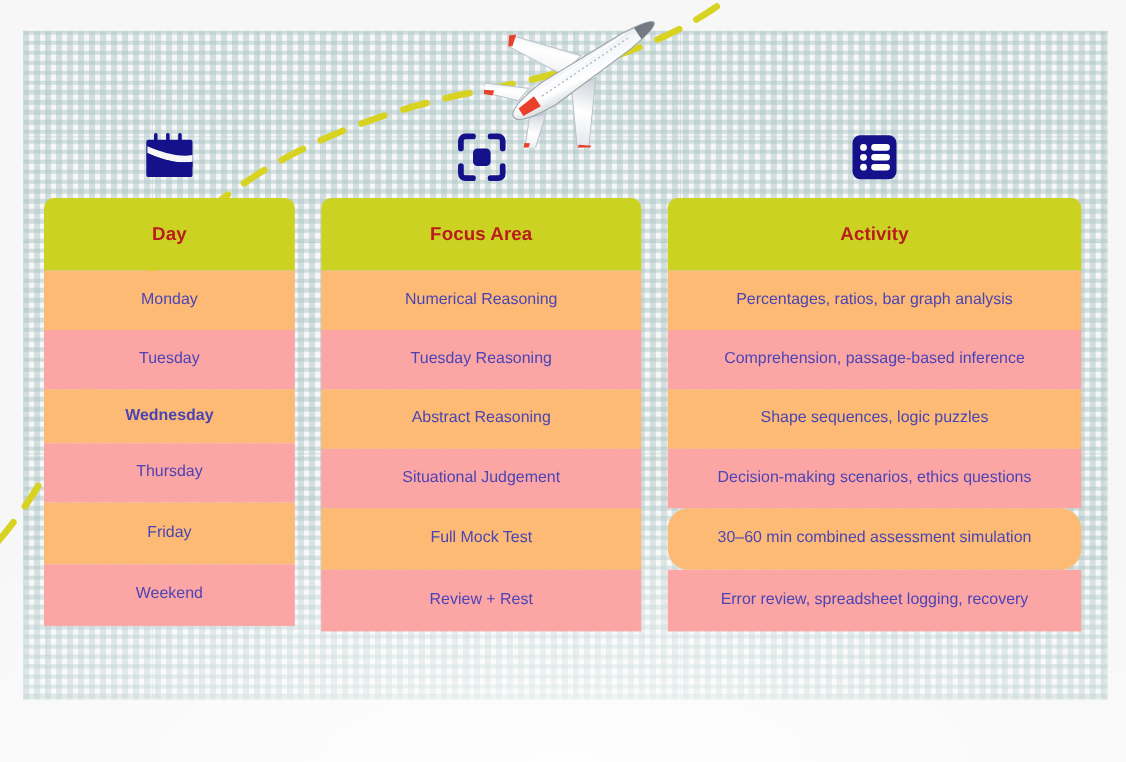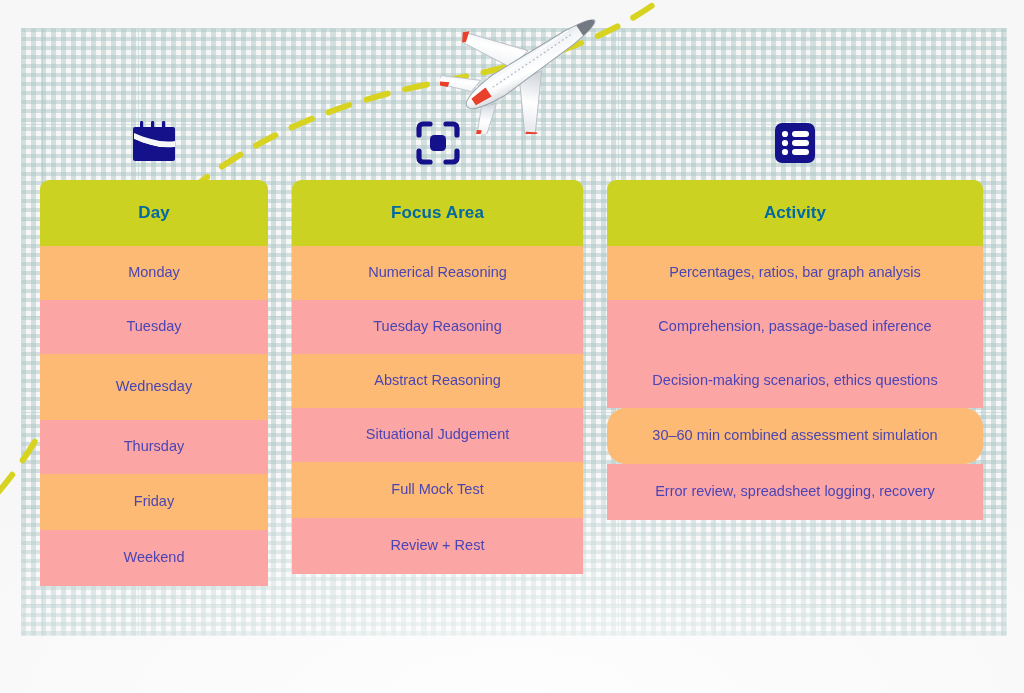--- a/index.html
+++ b/index.html
@@ -116,21 +116,21 @@
     top: 0;
     bottom: 0;
   }
   .thead {
     height: 66px;
     background: #ccd222;
     border-radius: 9px 9px 0 0;
     display: flex;
     align-items: center;
     justify-content: center;
-    color: #0369a1;
+    color: #b91c1c;
     font-size: 17px;
     font-weight: bold;
     letter-spacing: 0.1px;
   }
   .tcell {
     display: flex;
     align-items: center;
     justify-content: center;
     text-align: center;
     color: #4b45b4;
@@ -239,40 +239,41 @@
     </div>
 
   </div>
 
   <div class="schedule-table">
 
     <div class="tcol" id="col-day">
       <div class="thead">Day</div>
       <div class="tcell alt" style="height:54px;">Monday</div>
       <div class="tcell" style="height:54px;">Tuesday</div>
-      <div class="tcell alt" style="height:66px;">Wednesday</div>
+      <div class="tcell alt" style="height:49px;font-weight:bold;">Wednesday</div>
       <div class="tcell" style="height:54px;">Thursday</div>
       <div class="tcell alt" style="height:56px;">Friday</div>
       <div class="tcell" style="height:56px;">Weekend</div>
     </div>
 
     <div class="tcol" id="col-focus">
       <div class="thead">Focus Area</div>
       <div class="tcell alt" style="height:54px;">Numerical Reasoning</div>
       <div class="tcell" style="height:54px;">Tuesday Reasoning</div>
       <div class="tcell alt" style="height:54px;">Abstract Reasoning</div>
       <div class="tcell" style="height:54px;">Situational Judgement</div>
       <div class="tcell alt" style="height:56px;">Full Mock Test</div>
       <div class="tcell" style="height:56px;">Review + Rest</div>
     </div>
 
     <div class="tcol" id="col-act">
       <div class="thead">Activity</div>
       <div class="tcell alt" style="height:54px;">Percentages, ratios, bar graph analysis</div>
       <div class="tcell" style="height:54px;">Comprehension, passage-based inference</div>
+      <div class="tcell alt" style="height:54px;">Shape sequences, logic puzzles</div>
       <div class="tcell" style="height:54px;">Decision-making scenarios, ethics questions</div>
       <div class="tcell alt" style="height:56px;border-radius:19px;">30–60 min combined assessment simulation</div>
       <div class="tcell" style="height:56px;">Error review, spreadsheet logging, recovery</div>
     </div>
 
   </div>
 
 </div>
 
 </body></html>

